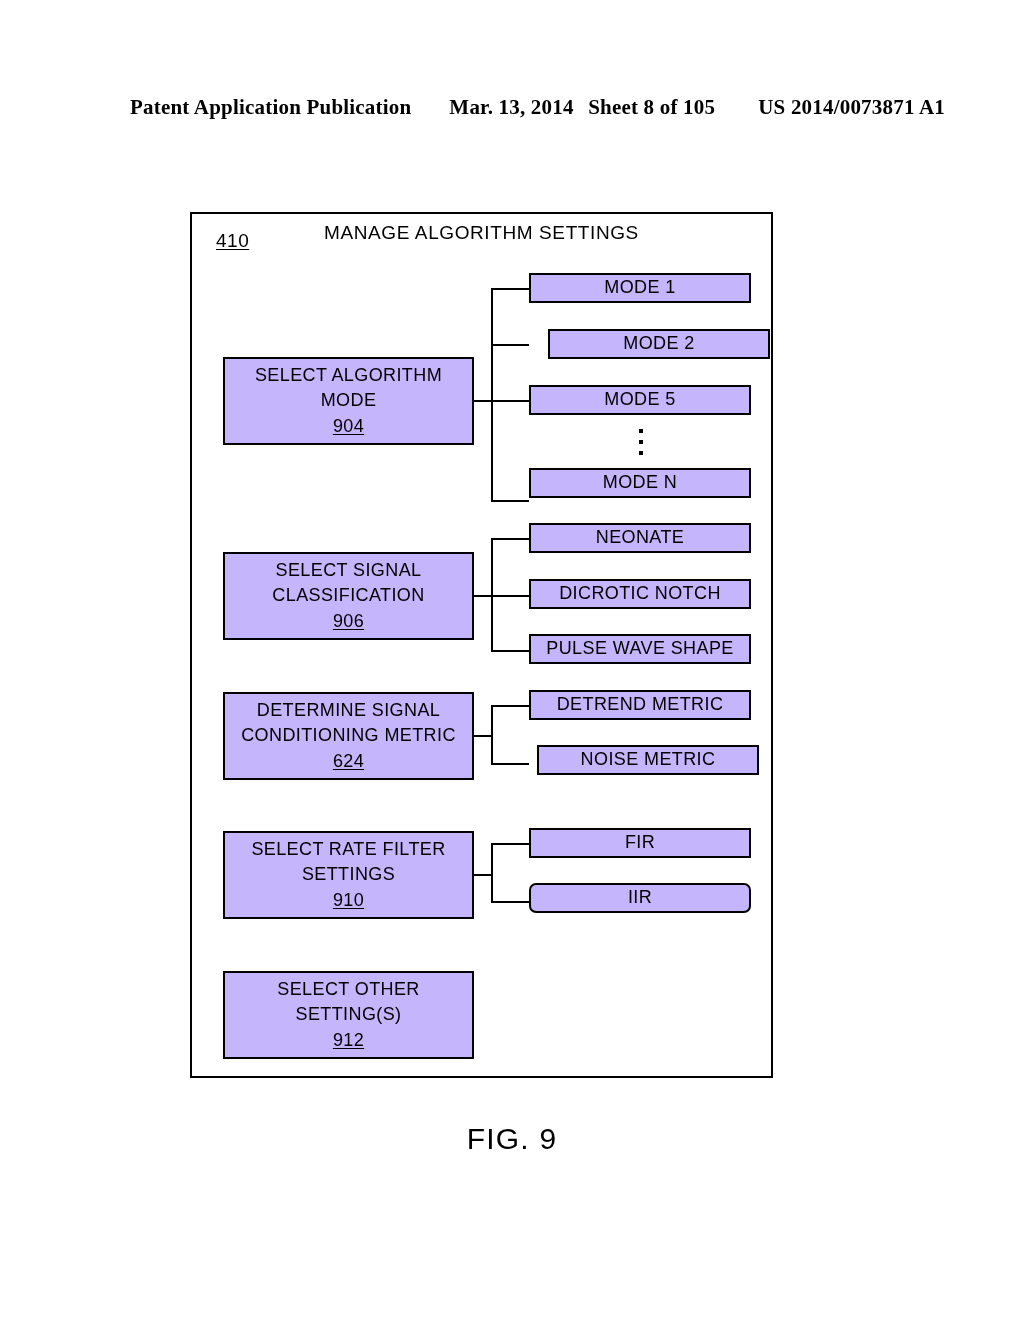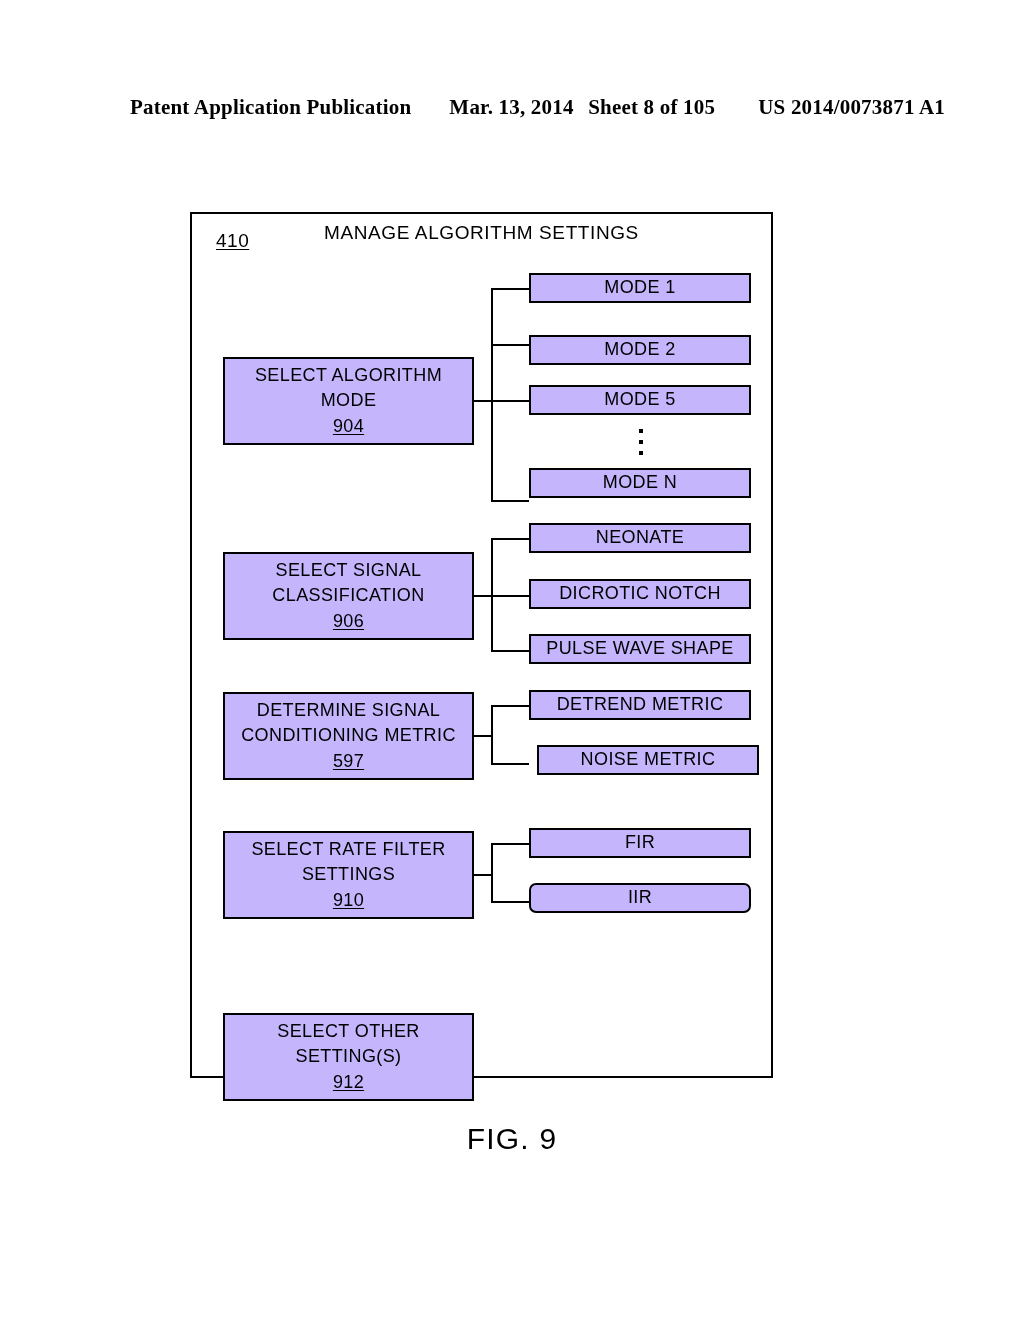--- a/index.html
+++ b/index.html
@@ -174,21 +174,21 @@
   <div class="conn h" style="left:282px; top:186px; width:19px;"></div>
   <div class="conn v" style="left:299px; top:74px; width:2px; height:214px;"></div>
   <div class="conn h" style="left:299px; top:74px; width:38px;"></div>
   <div class="conn h" style="left:299px; top:130px; width:38px;"></div>
   <div class="conn h" style="left:299px; top:186px; width:38px;"></div>
   <div class="conn h" style="left:299px; top:286px; width:38px;"></div>
 
   <div class="box right-box" style="top:59px;">
     <span>MODE 1</span>
   </div>
-  <div class="box right-box" style="top:121px;">
+  <div class="box right-box" style="top:115px;margin-left:19px;">
     <span>MODE 2</span>
   </div>
   <div class="box right-box" style="top:171px;">
     <span>MODE 5</span>
   </div>
   <div class="vdots" style="top:215px;">
     <span></span>
     <span></span>
     <span></span>
   </div>
@@ -213,21 +213,21 @@
   <div class="box right-box" style="top:365px;">
     <span>DICROTIC NOTCH</span>
   </div>
   <div class="box right-box" style="top:420px;">
     <span>PULSE WAVE SHAPE</span>
   </div>
 
   <div class="box left-box" style="top:478px;">
     <span>DETERMINE SIGNAL</span>
     <span>CONDITIONING METRIC</span>
-    <span class="ref">597</span>
+    <span class="ref">624</span>
   </div>
   <div class="conn h" style="left:282px; top:521px; width:19px;"></div>
   <div class="conn v" style="left:299px; top:491px; width:2px; height:60px;"></div>
   <div class="conn h" style="left:299px; top:491px; width:38px;"></div>
   <div class="conn h" style="left:299px; top:549px; width:38px;"></div>
 
   <div class="box right-box" style="top:476px;">
     <span>DETREND METRIC</span>
   </div>
   <div class="box right-box" style="top:531px;margin-left:8px;">
@@ -244,21 +244,21 @@
   <div class="conn h" style="left:299px; top:629px; width:38px;"></div>
   <div class="conn h" style="left:299px; top:687px; width:38px;"></div>
 
   <div class="box right-box" style="top:614px;">
     <span>FIR</span>
   </div>
   <div class="box right-box" style="top:669px;border-radius:7px;">
     <span>IIR</span>
   </div>
 
-  <div class="box left-box" style="top:799px;align-items:center;">
+  <div class="box left-box" style="top:757px;align-items:center;">
     <span>SELECT OTHER</span>
     <span>SETTING(S)</span>
     <span class="ref">912</span>
   </div>
 
 </div>
 
 <div class="fig-caption">FIG. 9</div>
 
 </body></html>

